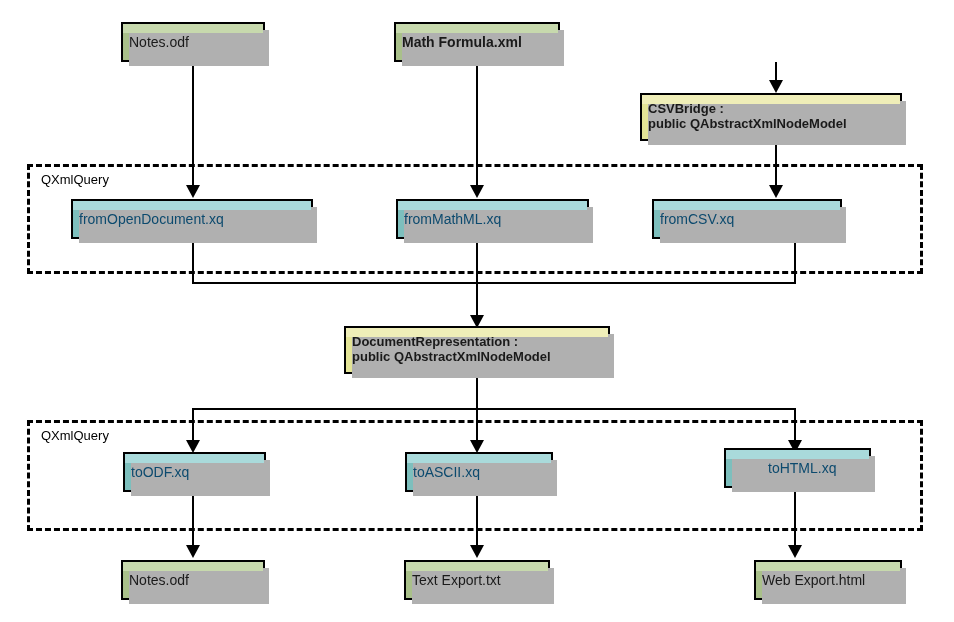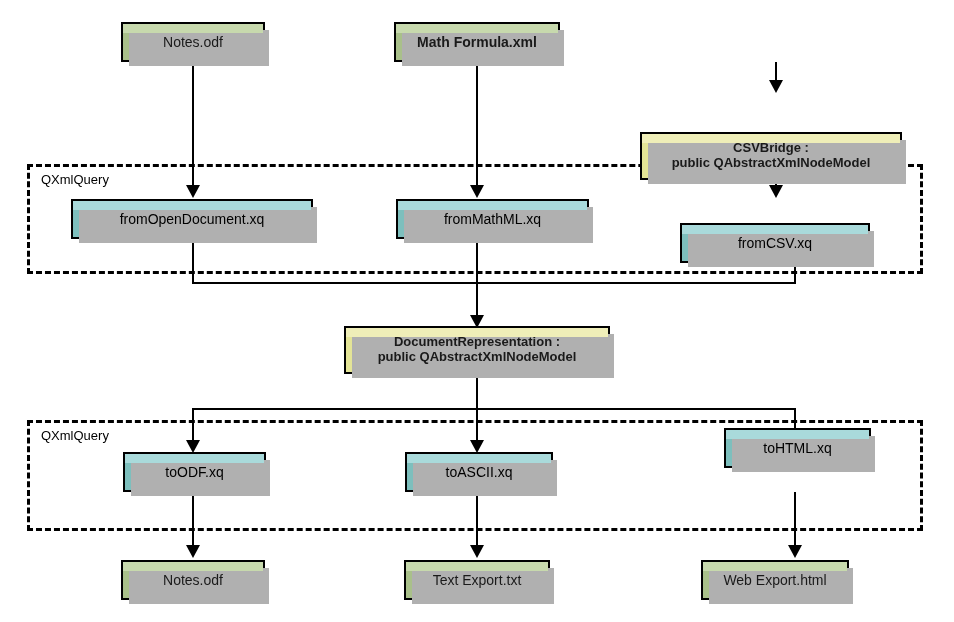--- a/index.html
+++ b/index.html
@@ -2,31 +2,31 @@
 <html><head>
 <meta charset="utf-8">
 <style>
   html,body{margin:0;padding:0;background:#ffffff;}
   body{font-family:"Liberation Sans",sans-serif;}
   #canvas{position:relative;width:954px;height:622px;background:#ffffff;overflow:hidden;}
 
   
   .node{position:absolute;box-sizing:border-box;border:2px solid #000000;
         display:flex;align-items:center;justify-content:center;
-        text-align:center;line-height:1.15;z-index:5;}
+        text-align:left;line-height:1.15;z-index:5;}
   .node .shadow{position:absolute;left:6px;top:6px;width:100%;height:100%;
                 background:#b0b0b0;z-index:-2;}
   .node .band{position:absolute;left:0;top:0;width:100%;height:9px;z-index:1;}
   .node .lbl{position:relative;z-index:3;width:100%;padding:0 6px;box-sizing:border-box;}
 
   
   .n-file{background:#a9c08a;font-size:14px;color:#1a1a1a;}
   .n-file .band{background:#c7d9ad;}
   
-  .n-query{background:#7dbfbd;font-size:14px;color:#000000;}
+  .n-query{background:#7dbfbd;font-size:14px;color:#0c4a6e;}
   .n-query .band{background:#a9dadb;}
   
   .n-class{background:#e3e496;font-size:13px;font-weight:bold;color:#1a1a1a;}
   .n-class .band{background:#efeeb8;}
 
   
   .group{position:absolute;box-sizing:border-box;border:3px dashed #000000;z-index:1;}
   .group-label{position:absolute;font-size:13px;font-weight:normal;color:#000000;
                background:#ffffff;padding:0 3px;z-index:6;}
 
@@ -91,42 +91,42 @@
     <span class="lbl">Notes.odf</span>
   </div>
 
   <div class="node n-file" style="left:394px;top:22px;width:166px;height:40px;font-weight:bold;">
     <span class="shadow"></span>
     <span class="band"></span>
     <span class="lbl">Math Formula.xml</span>
   </div>
 
 
-  <div class="node n-class" style="left:640px;top:93px;width:262px;height:48px;margin-top:39px;">
+  <div class="node n-class" style="left:640px;top:93px;width:262px;height:48px;">
     <span class="shadow"></span>
     <span class="band"></span>
     <span class="lbl">
       <span>CSVBridge :</span><br>
       <span>public QAbstractXmlNodeModel</span>
     </span>
   </div>
 
   <div class="node n-query" style="left:71px;top:199px;width:242px;height:40px;">
     <span class="shadow"></span>
     <span class="band"></span>
     <span class="lbl">fromOpenDocument.xq</span>
   </div>
 
   <div class="node n-query" style="left:396px;top:199px;width:193px;height:40px;">
     <span class="shadow"></span>
     <span class="band"></span>
     <span class="lbl">fromMathML.xq</span>
   </div>
 
-  <div class="node n-query" style="left:680px;top:199px;width:190px;height:40px;margin-top:24px;">
+  <div class="node n-query" style="left:652px;top:199px;width:190px;height:40px;">
     <span class="shadow"></span>
     <span class="band"></span>
     <span class="lbl">fromCSV.xq</span>
   </div>
 
   <div class="node n-class" style="left:344px;top:326px;width:266px;height:48px;">
     <span class="shadow"></span>
     <span class="band"></span>
     <span class="lbl">
       <span>DocumentRepresentation :</span><br>
@@ -139,37 +139,37 @@
     <span class="band"></span>
     <span class="lbl">toASCII.xq</span>
   </div>
 
   <div class="node n-query" style="left:123px;top:452px;width:143px;height:40px;">
     <span class="shadow"></span>
     <span class="band"></span>
     <span class="lbl">toODF.xq</span>
   </div>
 
-  <div class="node n-query" style="left:724px;top:428px;width:147px;height:40px;">
+  <div class="node n-query" style="left:724px;top:448px;width:147px;height:40px;padding-left:36px;">
     <span class="shadow"></span>
     <span class="band"></span>
     <span class="lbl">toHTML.xq</span>
   </div>
 
   <div class="node n-file" style="left:121px;top:560px;width:144px;height:40px;">
     <span class="shadow"></span>
     <span class="band"></span>
     <span class="lbl">Notes.odf</span>
   </div>
 
   <div class="node n-file" style="left:404px;top:560px;width:146px;height:40px;">
     <span class="shadow"></span>
     <span class="band"></span>
     <span class="lbl">Text Export.txt</span>
   </div>
 
-  <div class="node n-file" style="left:701px;top:560px;width:148px;height:40px;">
+  <div class="node n-file" style="left:754px;top:560px;width:148px;height:40px;">
     <span class="shadow"></span>
     <span class="band"></span>
     <span class="lbl">Web Export.html</span>
   </div>
 
 </div>
 
 </body></html>

